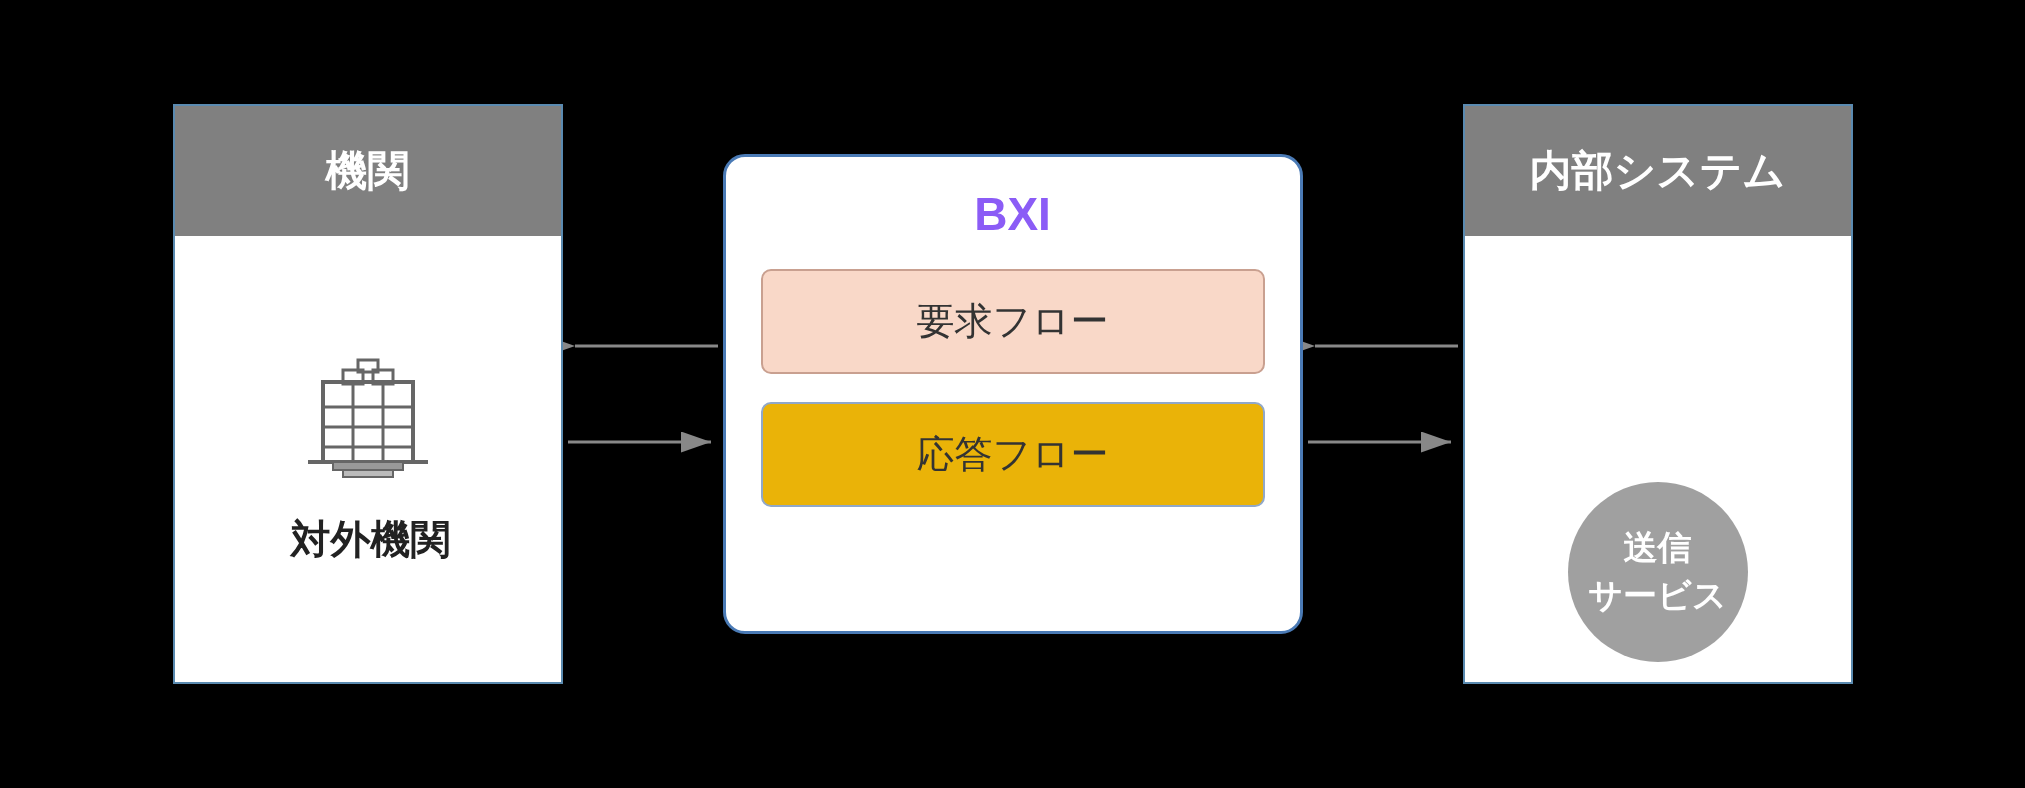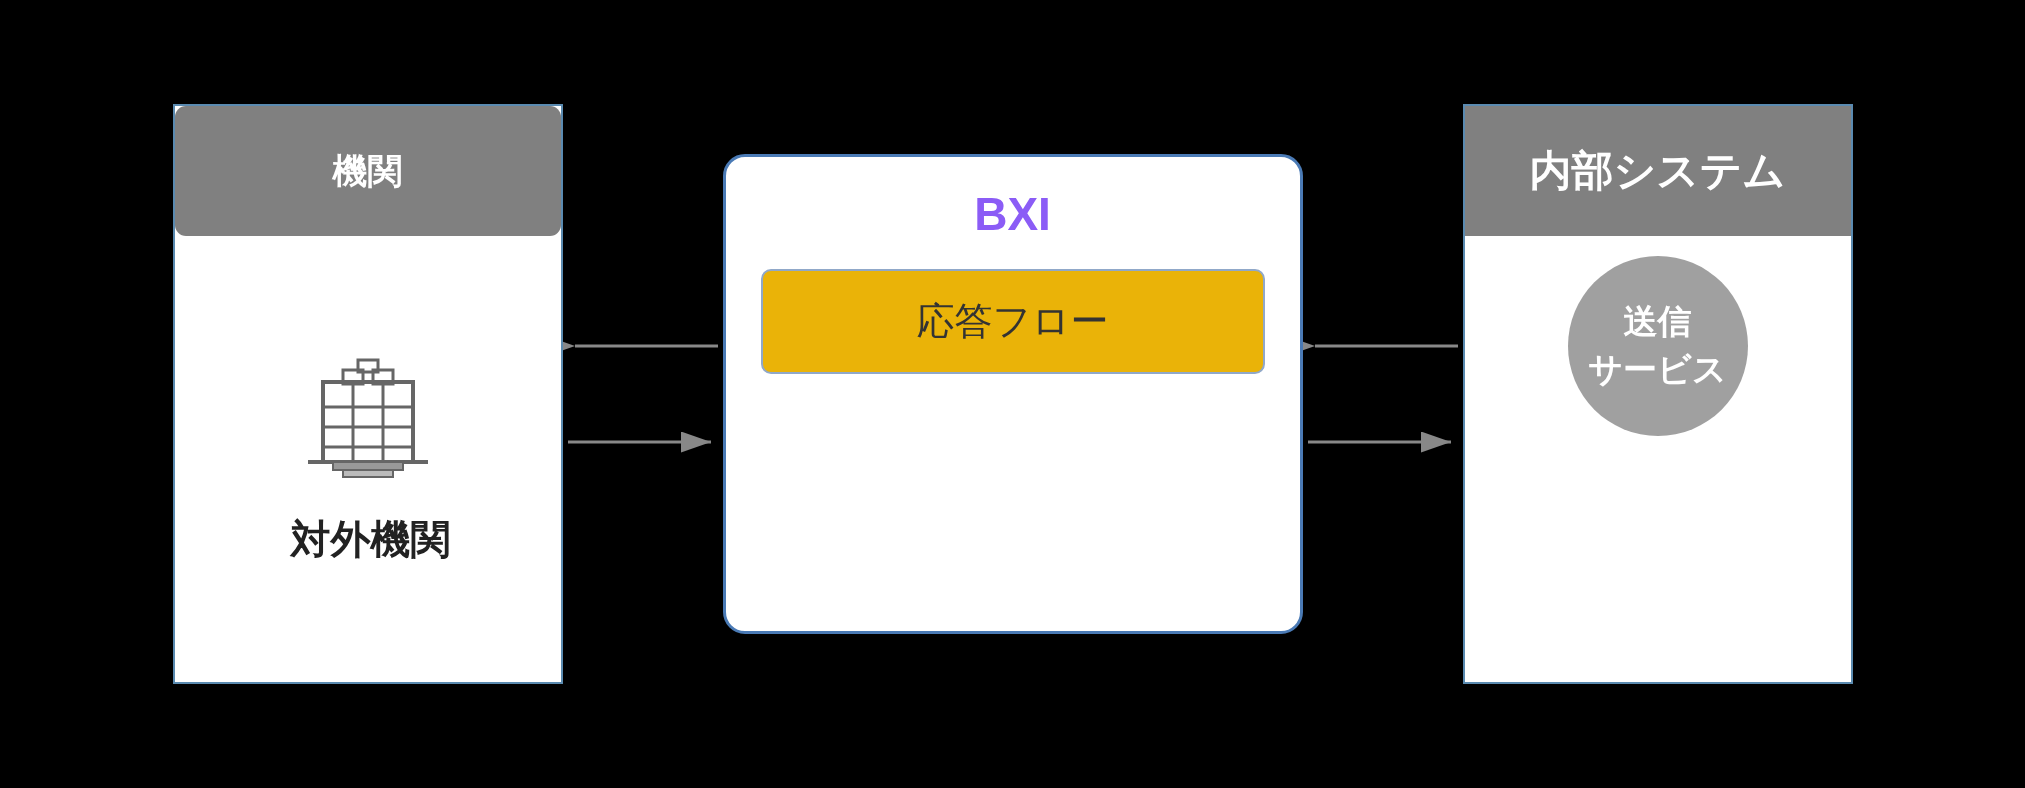--- a/index.html
+++ b/index.html
@@ -36,29 +36,28 @@
       background: #ffffff;
       display: flex;
       flex-direction: column;
       overflow: hidden;
       flex-shrink: 0;
     }
 
     .left-box-header {
       background: #808080;
       color: #ffffff;
-      font-size: 35px;
+      font-size: 42px;
       font-weight: bold;
       text-align: center;
       padding: 20px 10px;
       min-height: 130px;
       display: flex;
       align-items: center;
       justify-content: center;
-      border-radius: 11px;
     }
 
     .left-box-body {
       flex: 1;
       display: flex;
       flex-direction: column;
       align-items: center;
       justify-content: center;
       gap: 20px;
       padding: 20px;
@@ -168,21 +167,21 @@
       align-items: center;
       justify-content: center;
       font-family: Liberation Serif, serif;
     }
 
     .right-box-body {
       flex: 1;
       display: flex;
       flex-direction: column;
       align-items: center;
-      justify-content: flex-start;
+      justify-content: flex-end;
       padding: 20px;
     }
 
     .circle-service {
       width: 180px;
       height: 180px;
       border-radius: 50%;
       background: #a0a0a0;
       display: flex;
       align-items: center;
@@ -253,20 +252,21 @@
         <marker id="arrowhead-right1" markerWidth="10" markerHeight="7" refX="10" refY="3.5" orient="auto">
           <polygon points="0 0, 10 3.5, 0 7" fill="#888"></polygon>
         </marker>
       </defs>
       <line x1="5" y1="18" x2="148" y2="18" stroke="#888" stroke-width="3" marker-end="url(#arrowhead-right1)"></line>
     </svg>
   </div>
 
   <div class="center-box">
     <div class="center-title">BXI</div>
+    <div class="flow-box-request">要求フロー</div>
     <div class="flow-box-response">応答フロー</div>
   </div>
 
   <div class="arrow-section-right">
 
     <svg class="arrow-svg" viewBox="0 0 160 36" xmlns="http://www.w3.org/2000/svg">
       <defs>
         <marker id="arrowhead-left2" markerWidth="10" markerHeight="7" refX="0" refY="3.5" orient="auto">
           <polygon points="10 0, 0 3.5, 10 7" fill="#888"></polygon>
         </marker>

